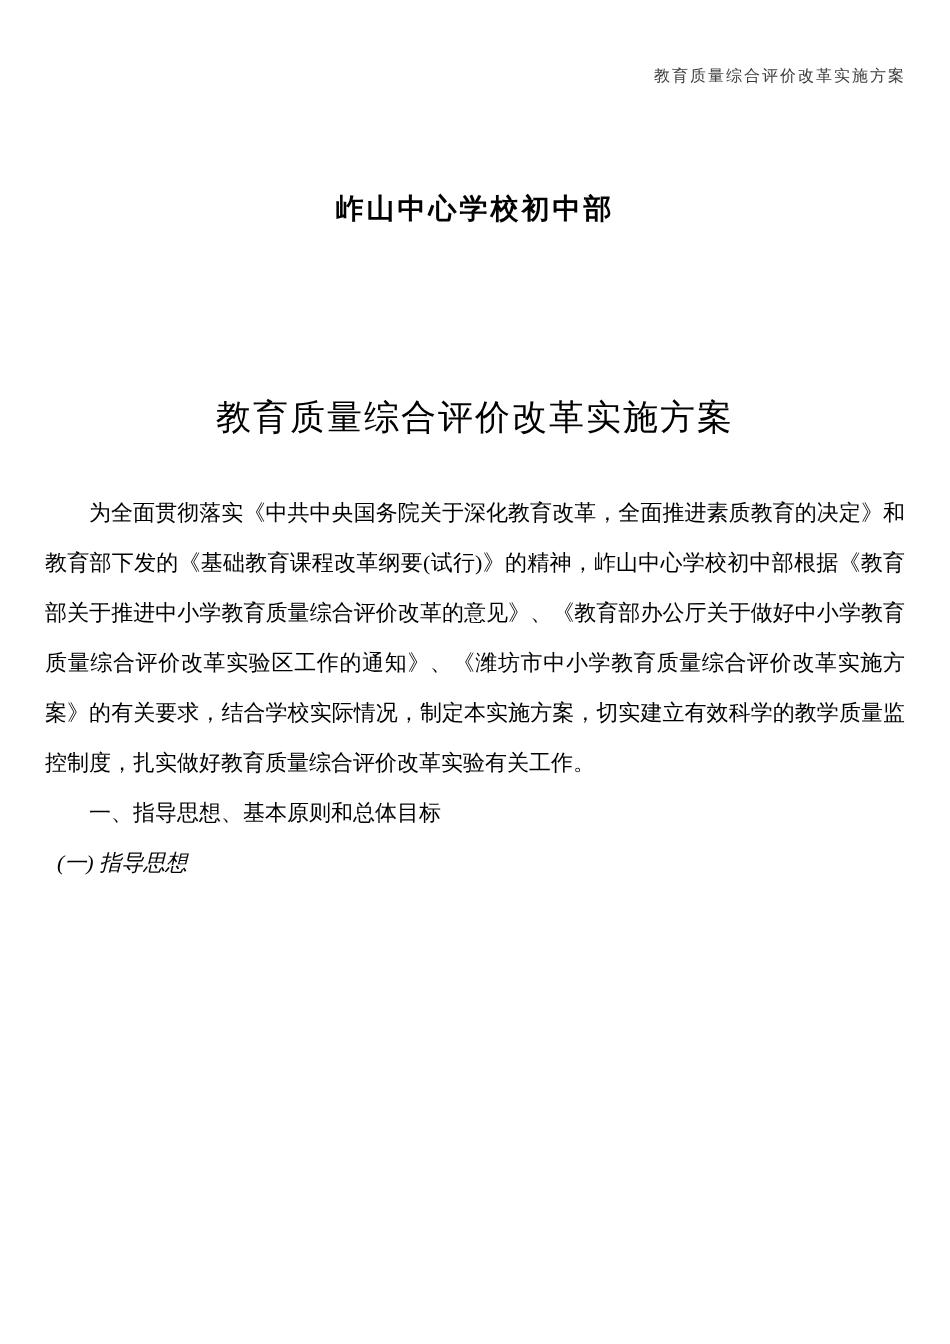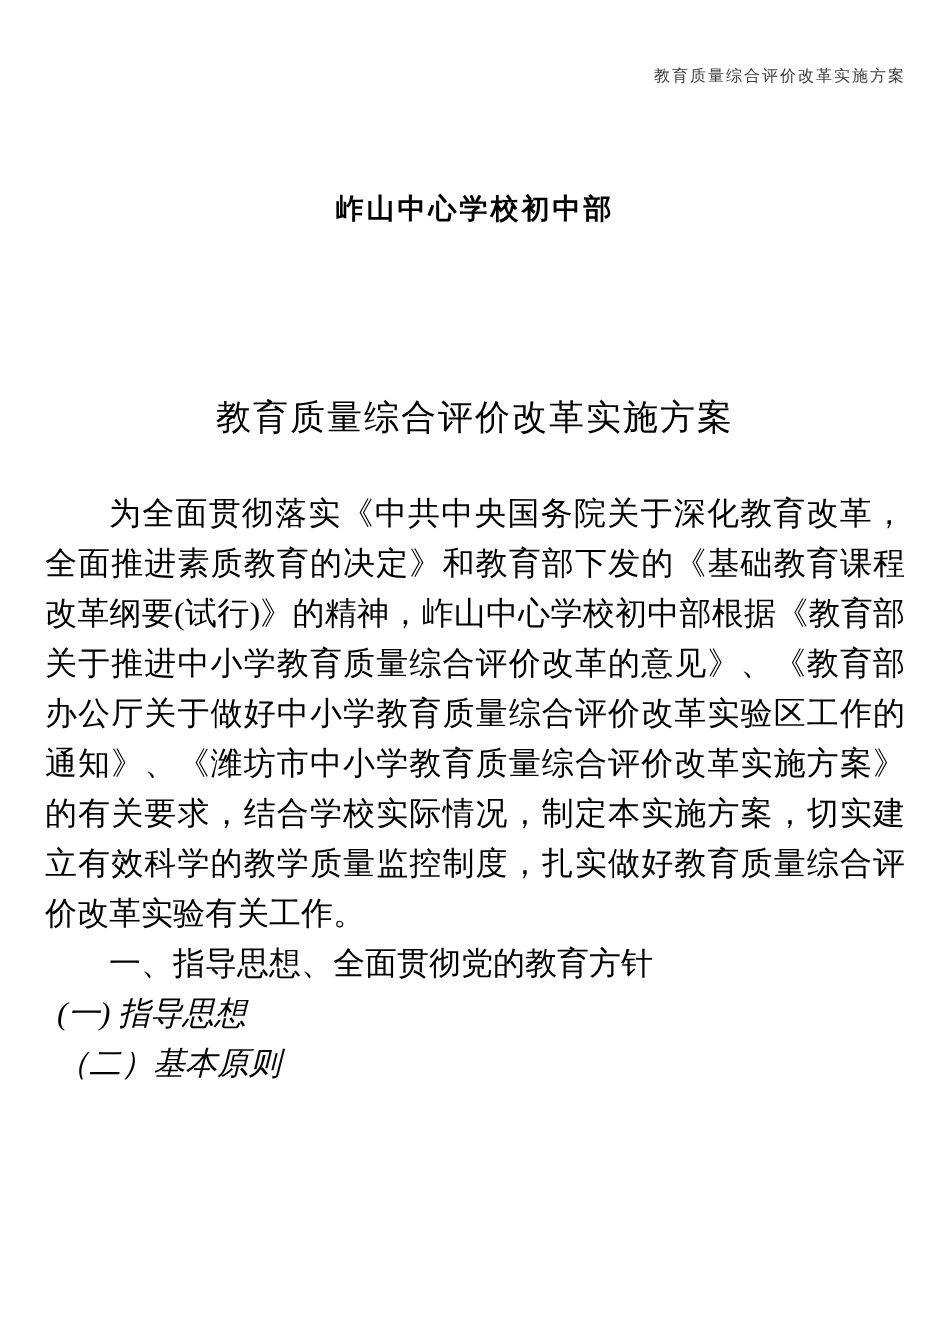--- a/index.html
+++ b/index.html
@@ -43,21 +43,21 @@
     text-align: center;
     font-size: 35px;
     font-weight: normal;
     letter-spacing: 2px;
   }
   .doc-body {
     position: absolute;
     top: 488px;
     left: 45px;
     width: 860px;
-    font-size: 32px;
+    font-size: 22px;
     line-height: 50px;
     text-align: justify;
   }
   .para {
     margin: 0;
     text-indent: 2em;
   }
   .heading {
     margin: 0;
     text-indent: 2em;
@@ -76,18 +76,17 @@
 <div class="page">
 
   <div class="doc-header">教育质量综合评价改革实施方案</div>
 
   <div class="doc-title">岞山中心学校初中部</div>
 
   <div class="doc-subtitle">教育质量综合评价改革实施方案</div>
 
   <div class="doc-body">
     <p class="para">为全面贯彻落实《中共中央国务院关于深化教育改革，全面推进素质教育的决定》和教育部下发的《基础教育课程改革纲要(试行)》的精神，岞山中心学校初中部根据《教育部关于推进中小学教育质量综合评价改革的意见》、《教育部办公厅关于做好中小学教育质量综合评价改革实验区工作的通知》、《潍坊市中小学教育质量综合评价改革实施方案》的有关要求，结合学校实际情况，制定本实施方案，切实建立有效科学的教学质量监控制度，扎实做好教育质量综合评价改革实验有关工作。</p>
-    <p class="heading">一、指导思想、全面贯彻党的教育方针</p>
+    <p class="heading">一、指导思想、基本原则和总体目标</p>
     <p class="subhead">(一) 指导思想</p>
-    <p class="subhead">（二）基本原则</p>
   </div>
 
 </div>
 
 </body></html>

